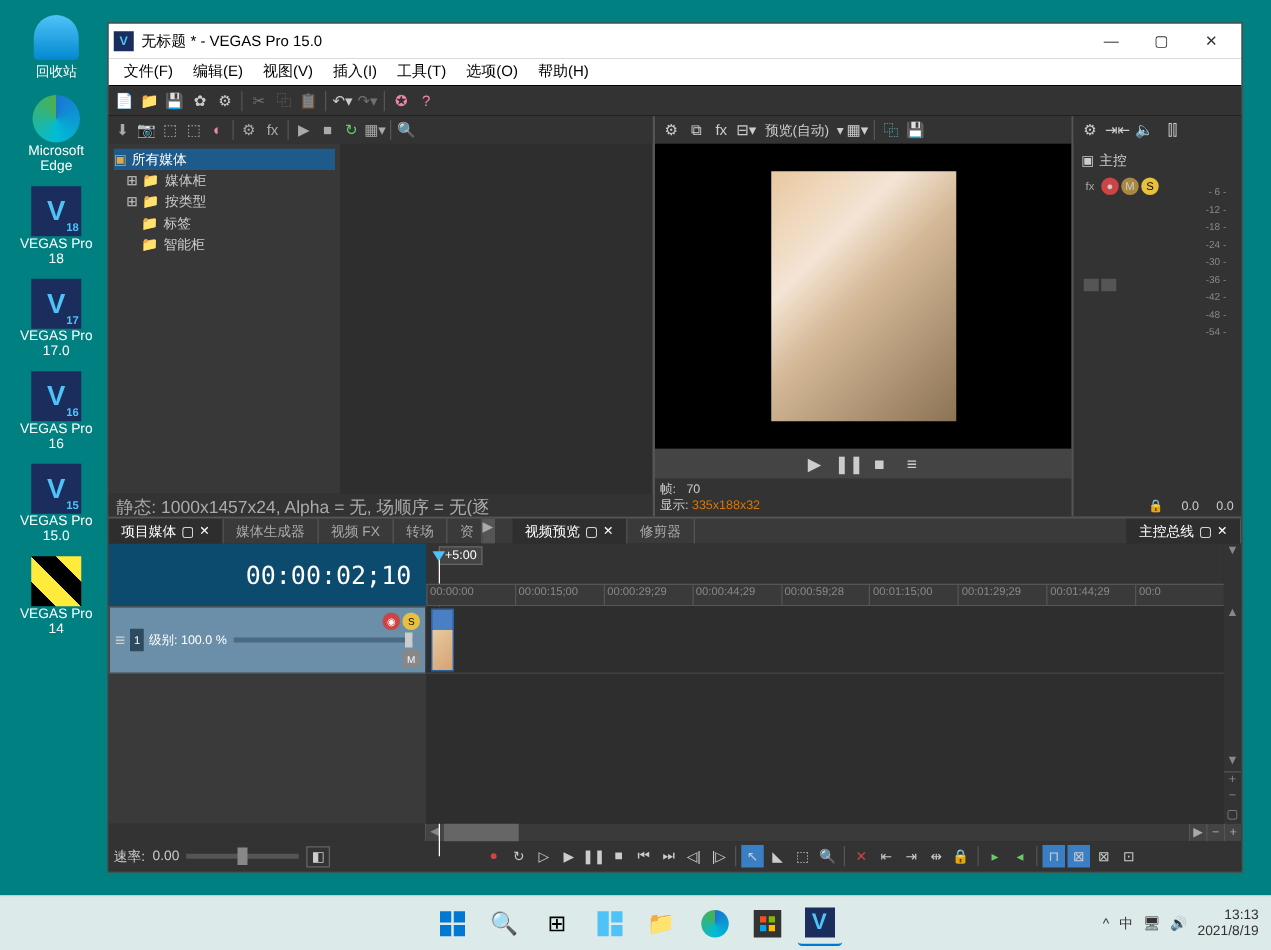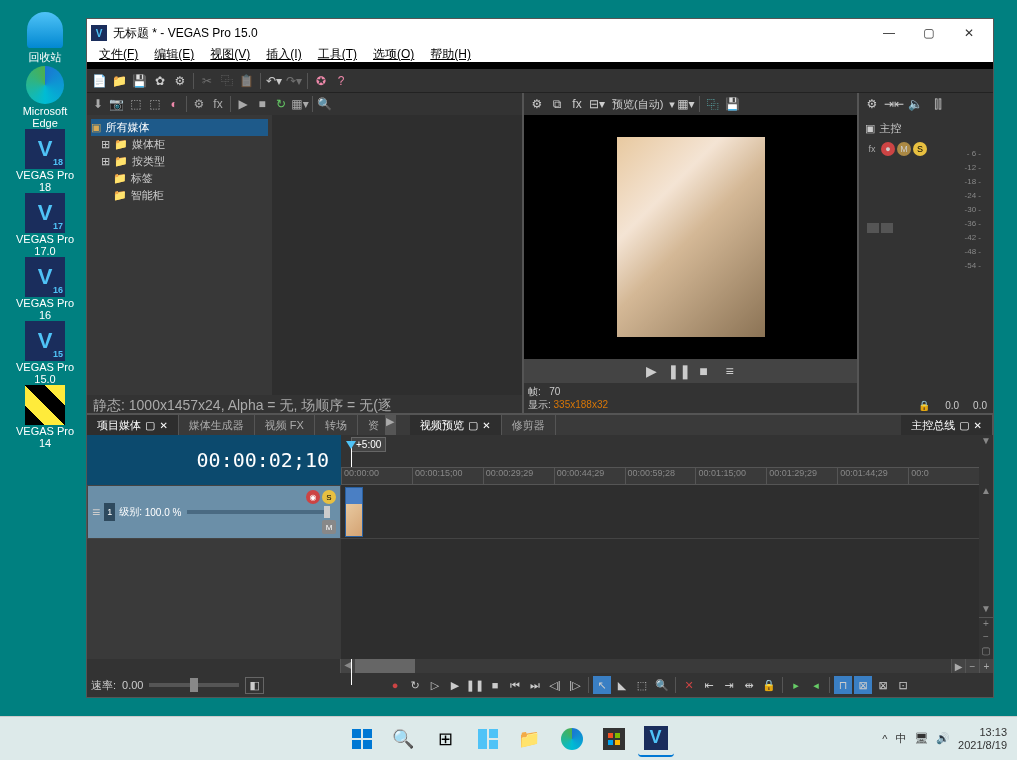--- a/index.html
+++ b/index.html
@@ -1,35 +1,35 @@
 <!DOCTYPE html>
 <html><head>
 <meta charset="utf-8">
 <style>
 * { margin: 0; padding: 0; box-sizing: border-box; font-family: "Segoe UI", "Microsoft YaHei", sans-serif; }
 body { width: 1017px; height: 760px; background: #008080; position: relative; overflow: hidden; }
 
 
-.desktop-icons { position: absolute; left: 10px; top: 10px; display: flex; flex-direction: column; }
+.desktop-icons { position: absolute; left: 10px; top: 10px; display: flex; flex-direction: column; gap: 10px; }
 .desktop-icon { width: 70px; display: flex; flex-direction: column; align-items: center; color: #fff; font-size: 11px; text-align: center; cursor: pointer; }
 .desktop-icon .icon-box { width: 40px; height: 40px; display: flex; align-items: center; justify-content: center; border-radius: 4px; }
 .recycle-bin { background: linear-gradient(#4fc3f7, #0288d1); border-radius: 50% 50% 10% 10%; width: 36px; height: 36px; position: relative; }
 .edge-icon { width: 38px; height: 38px; border-radius: 50%; background: conic-gradient(#1976d2 0deg, #00bcd4 180deg, #4caf50 360deg); }
 .vegas-icon { width: 40px; height: 40px; background: #1a2d5c; display: flex; align-items: center; justify-content: center; color: #4fc3f7; font-weight: bold; font-size: 22px; position: relative; }
 .vegas-icon .ver { position: absolute; bottom: 2px; right: 2px; font-size: 9px; color: #4fc3f7; }
 .vegas14-icon { width: 40px; height: 40px; background: #000; position: relative; }
 
 
 .app-window { position: absolute; left: 86px; top: 18px; width: 908px; height: 680px; background: #3a3a3a; border: 1px solid #555; display: flex; flex-direction: column; }
 .titlebar { height: 28px; background: #fff; display: flex; align-items: center; padding: 0 4px; color: #000; font-size: 12px; }
 .titlebar .app-icon { width: 16px; height: 16px; background: #1a2d5c; color: #4fc3f7; font-size: 10px; font-weight: bold; display: flex; align-items: center; justify-content: center; margin-right: 6px; }
 .titlebar-buttons { margin-left: auto; display: flex; }
 .titlebar-buttons div { width: 40px; height: 24px; display: flex; align-items: center; justify-content: center; cursor: pointer; font-size: 12px; color: #333; }
 
-.menubar { height: 22px; background: #fff; display: flex; align-items: center; padding: 0 4px; font-size: 12px; color: #000; border-bottom: 7px solid #000000; text-decoration: underline; }
+.menubar { height: 22px; background: #fff; display: flex; align-items: center; padding: 0 4px; font-size: 12px; color: #000; border-bottom: 1px solid #000000; }
 .menubar span { padding: 2px 8px; cursor: pointer; }
 
 .main-toolbar { height: 24px; background: #333; display: flex; align-items: center; padding: 0 4px; gap: 2px; border-bottom: 1px solid #222; }
 .tb-btn { width: 18px; height: 18px; display: flex; align-items: center; justify-content: center; color: #ccc; cursor: pointer; font-size: 12px; }
 .tb-sep { width: 1px; height: 16px; background: #555; margin: 0 2px; }
 
 
 .content { flex: 1; display: flex; flex-direction: column; background: #3a3a3a; }
 .upper-panels { height: 322px; display: flex; border-bottom: 2px solid #555; }
 

